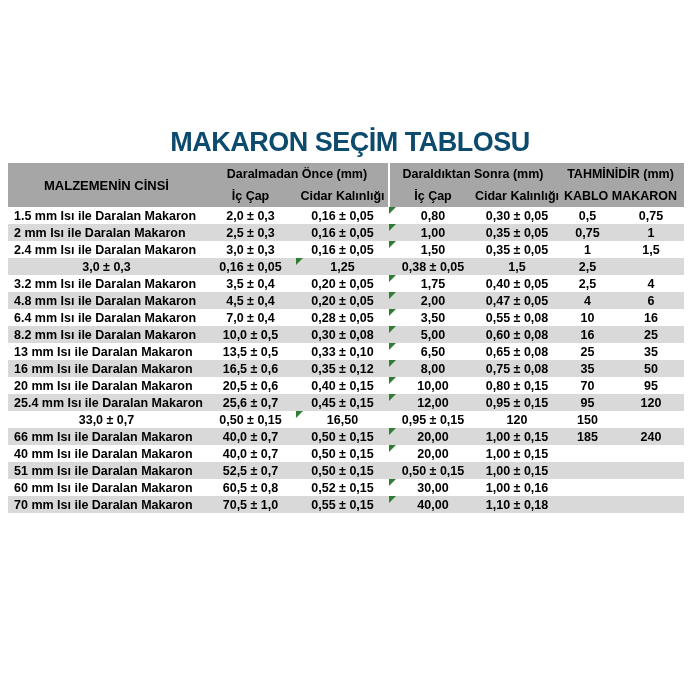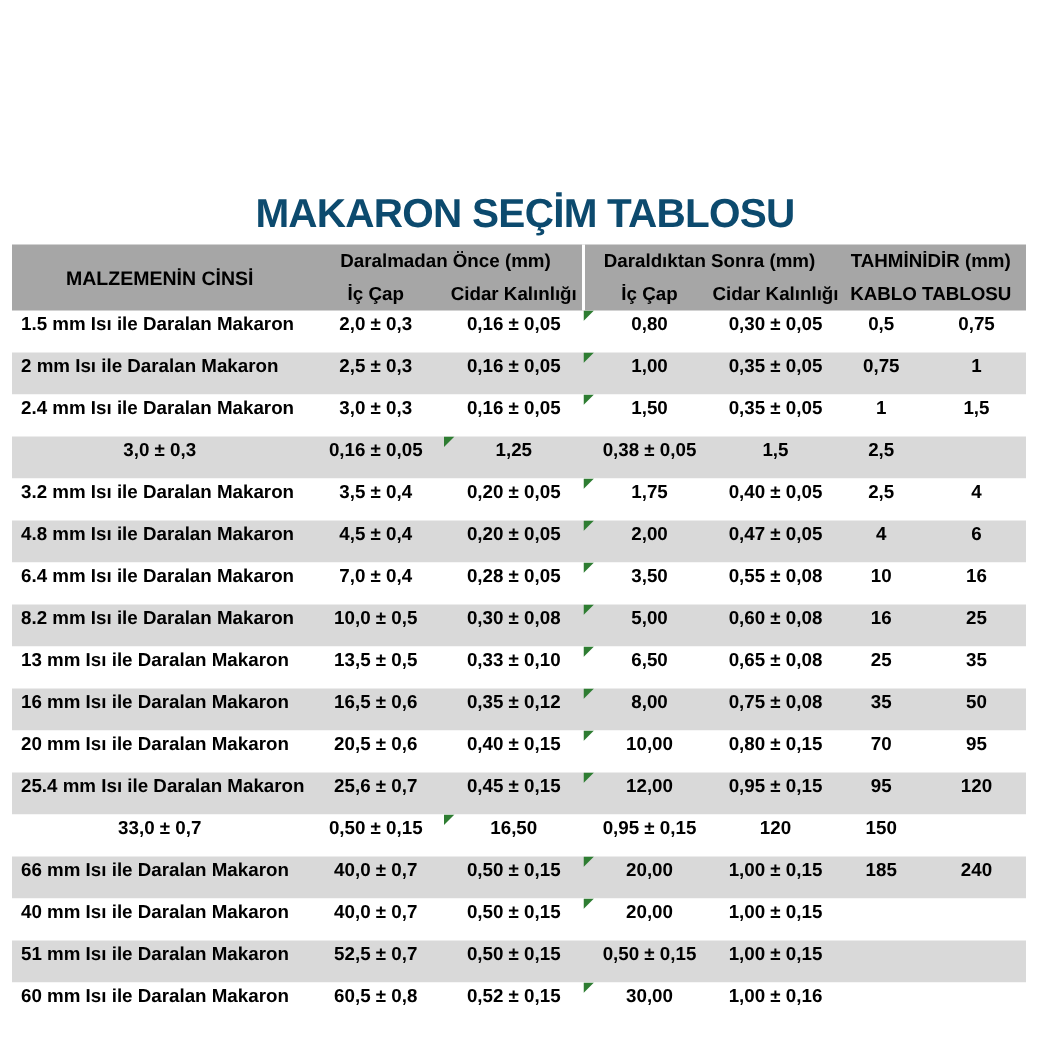--- a/index.html
+++ b/index.html
@@ -18,21 +18,21 @@
   .h-g2{grid-column:4 / span 2;grid-row:1;}
   .h-g3{grid-column:6 / span 2;grid-row:1;}
   .h-s1{grid-column:2;grid-row:2;}
   .h-s2{grid-column:3;grid-row:2;}
   .h-s3{grid-column:4;grid-row:2;}
   .h-s4{grid-column:5;grid-row:2;}
   .h-s5{grid-column:6 / span 2;grid-row:2;}
   .hsep{position:absolute;left:380px;top:0;width:2px;height:44px;background:#fff;}
   .tbody{width:676px;}
   .row{display:grid;grid-template-columns:197px 91px 93px 88px 80px 61px 66px;
-       height:28px;background:#fff;}
+       height:17px;background:#fff;}
   .row:nth-child(even){background:var(--stripe-bg,#d9d9d9);}
   .c{font-weight:bold;font-size:12.5px;line-height:19.5px;text-align:center;
      white-space:nowrap;overflow:hidden;position:relative;}
   .c.mat{text-align:left;padding-left:6px;}
   .tri{position:absolute;top:0;left:0;width:0;height:0;
        border-top:7px solid var(--marker-green,#2e7d32);
        border-right:7px solid transparent;}
 </style>
 </head>
 <body>
@@ -43,21 +43,21 @@
   <div class="table">
     <div class="thead">
       <div class="h h-col1">MALZEMENİN CİNSİ</div>
       <div class="h h-g1">Daralmadan Önce (mm)</div>
       <div class="h h-g2">Daraldıktan Sonra (mm)</div>
       <div class="h h-g3">TAHMİNİDİR (mm)</div>
       <div class="h h-s1">İç Çap</div>
       <div class="h h-s2">Cidar Kalınlığı</div>
       <div class="h h-s3">İç Çap</div>
       <div class="h h-s4">Cidar Kalınlığı</div>
-      <div class="h h-s5">KABLO TABLOSU</div>
+      <div class="h h-s5">KABLO MAKARON</div>
       <div class="hsep"></div>
     </div>
     <div class="tbody">
         <div class="row">
           <div class="c mat">1.5 mm Isı ile Daralan Makaron</div>
           <div class="c">2,0 ± 0,3</div>
           <div class="c">0,16 ± 0,05</div>
           <div class="c">0,80<span class="tri"></span></div>
           <div class="c">0,30 ± 0,05</div>
           <div class="c">0,5</div>
@@ -198,15 +198,24 @@
         </div>
         <div class="row">
           <div class="c mat">60 mm Isı ile Daralan Makaron</div>
           <div class="c">60,5 ± 0,8</div>
           <div class="c">0,52 ± 0,15</div>
           <div class="c">30,00<span class="tri"></span></div>
           <div class="c">1,00 ± 0,16</div>
           <div class="c"></div>
           <div class="c"></div>
         </div>
+        <div class="row">
+          <div class="c mat">70 mm Isı ile Daralan Makaron</div>
+          <div class="c">70,5 ± 1,0</div>
+          <div class="c">0,55 ± 0,15</div>
+          <div class="c">40,00<span class="tri"></span></div>
+          <div class="c">1,10 ± 0,18</div>
+          <div class="c"></div>
+          <div class="c"></div>
+        </div>
       </div>
   </div>
 </div>
 
 </body></html>

